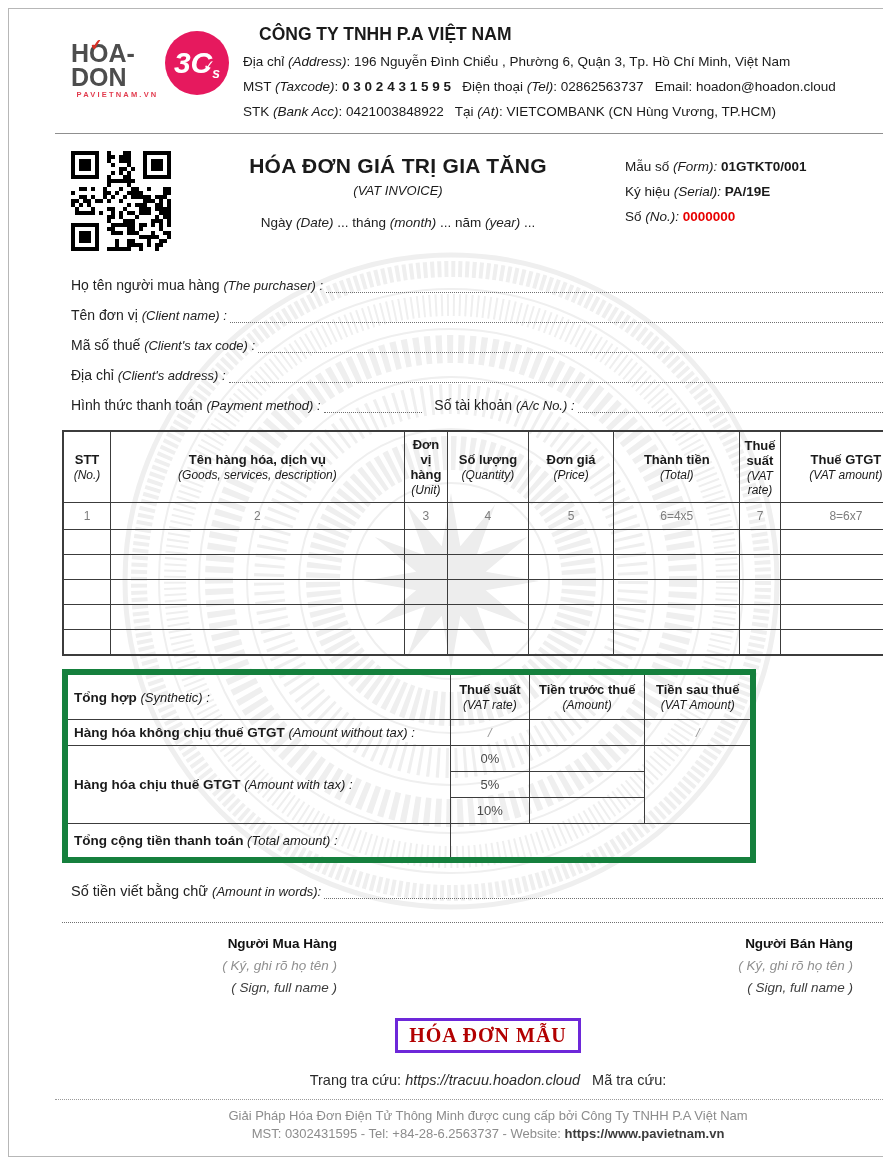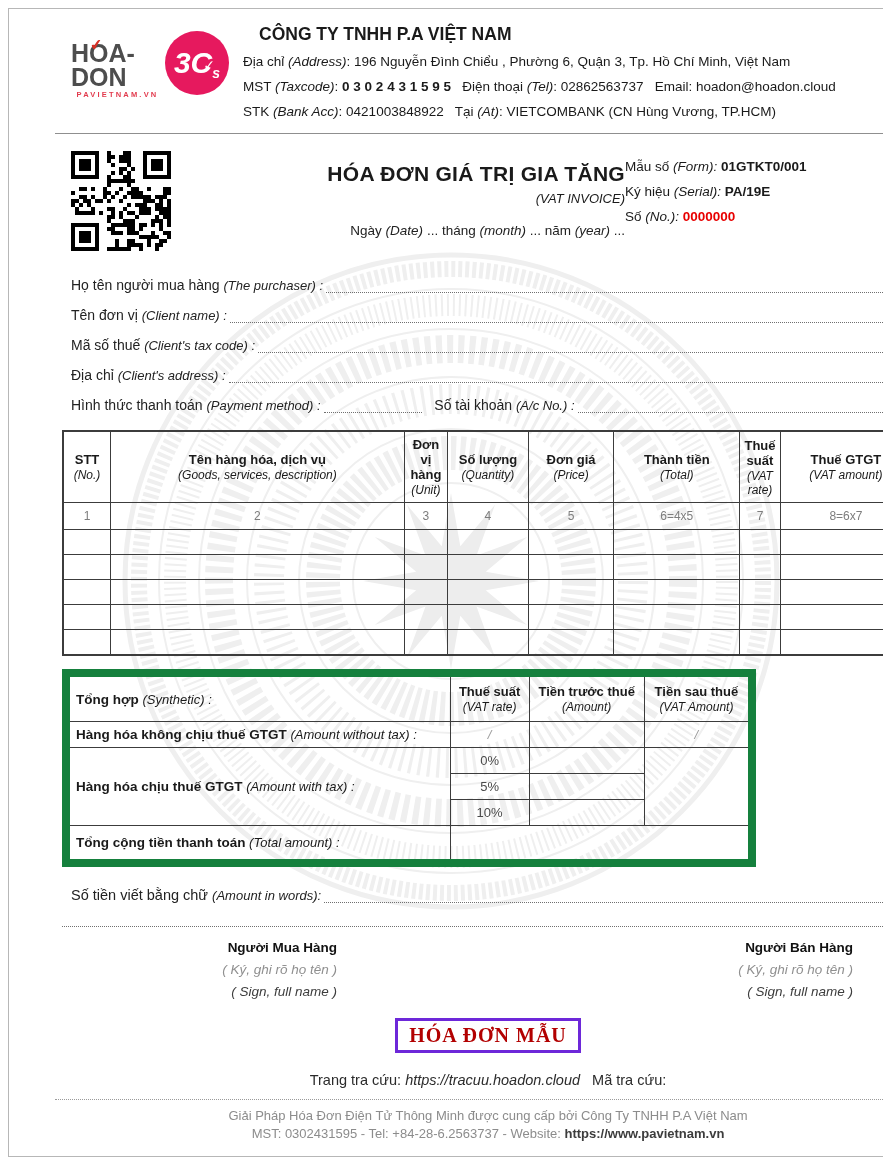--- a/index.html
+++ b/index.html
@@ -25,21 +25,21 @@
     display:flex;align-items:center;justify-content:center;font-weight:bold;font-style:italic;font-size:30px;margin-left:1px;position:relative;}
   .logo-badge .badge-check{position:absolute;right:14px;bottom:22px;font-size:14px;font-style:normal;}
   .logo-badge .badge-sub{font-size:14px;align-self:flex-end;margin-bottom:14px;}
   .company-info{margin-left:14px;font-size:13.5px;line-height:25px;}
   .company-name{font-size:17.5px;font-weight:bold;margin:0 0 4px 16px;line-height:22px;}
   .header-divider{border-bottom:1px solid #8f8f8f;margin-top:9px;}
 
   
   .title-section{display:flex;padding:15px 8px 0 16px;}
   .qr{width:100px;height:100px;flex:0 0 auto;margin-top:2px;}
-  .title-center{flex:1;text-align:right;padding-top:5px;margin-top:8px;}
+  .title-center{flex:1;text-align:center;padding-top:5px;}
   .invoice-title{font-size:21px;font-weight:bold;letter-spacing:0.3px;}
   .invoice-subtitle{font-size:13px;font-style:italic;margin-top:5px;}
   .invoice-date{font-size:13.5px;margin-top:17px;color:#222;}
   .title-meta{width:288px;flex:0 0 auto;font-size:13.5px;line-height:25px;padding-top:5px;}
   .no-value{color:#e80000;font-weight:bold;}
 
   
   .buyer-section{padding:12px 8px 0 16px;}
   .field-row{display:flex;align-items:flex-end;height:30px;font-size:14px;color:#222;}
   .field-label{white-space:nowrap;}
@@ -56,21 +56,21 @@
   .items-table col.c3{width:9.5%}.items-table col.c4{width:10.1%}.items-table col.c5{width:14.8%}
   .items-table col.c6{width:4.8%}.items-table col.c7{width:15.5%}
   .items-table th{border:1px solid #3c3c3c;padding:5px 2px;vertical-align:middle;text-align:center;}
   .th-vi{font-size:13px;font-weight:bold;line-height:15px;}
   .th-en{font-size:12px;font-weight:normal;font-style:italic;line-height:14px;margin-top:1px;}
   .items-table td{border:1px solid #3c3c3c;text-align:center;}
   .num-row td{height:24px;font-size:12px;color:#7d7d7d;}
   .items-empty td{height:22px;border-top:1px dotted #666;}
 
   
-  .summary-table{width:694px;margin:13px 0 0 7px;border:8px solid #15803d;}
+  .summary-table{width:694px;margin:13px 0 0 7px;border:6px solid #15803d;}
   .summary-table col.s0{width:56%}.summary-table col.s1{width:11.5%}
   .summary-table col.s2{width:16.8%}.summary-table col.s3{width:15.7%}
   .summary-table td{border:1px solid #3c3c3c;border-top:1px dotted #666;font-size:13px;vertical-align:middle;}
   .summary-table tr:first-child td{border-top:none;}
   .sum-label{text-align:left;padding:3px 4px 3px 6px;}
   .sum-label .b{font-size:13.5px;}
   .sum-head{text-align:center;padding:3px 2px;height:38px;}
   .sum-cell{text-align:center;height:23px;color:#4a4a4a;}
   .slash{color:#9a9a9a;font-style:italic;}
   .sum-total-row td{height:27px;}

